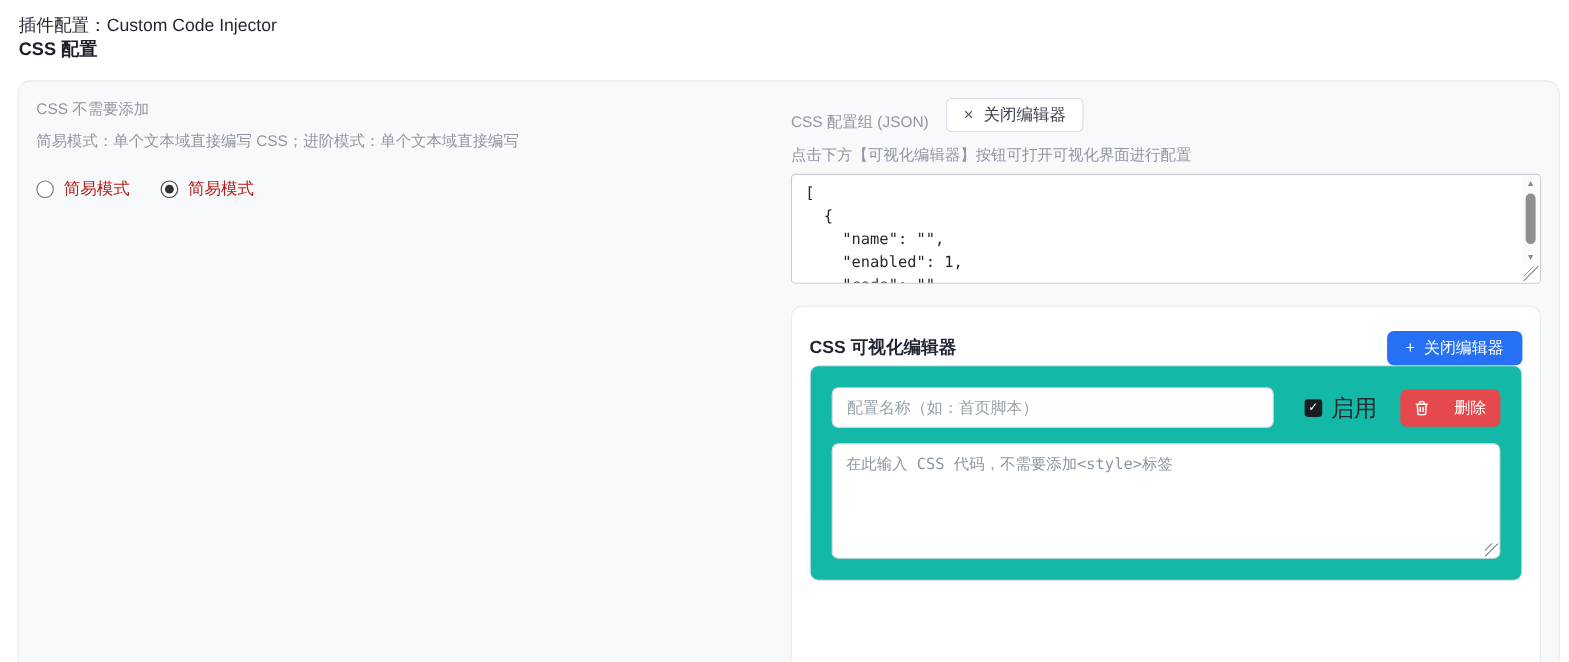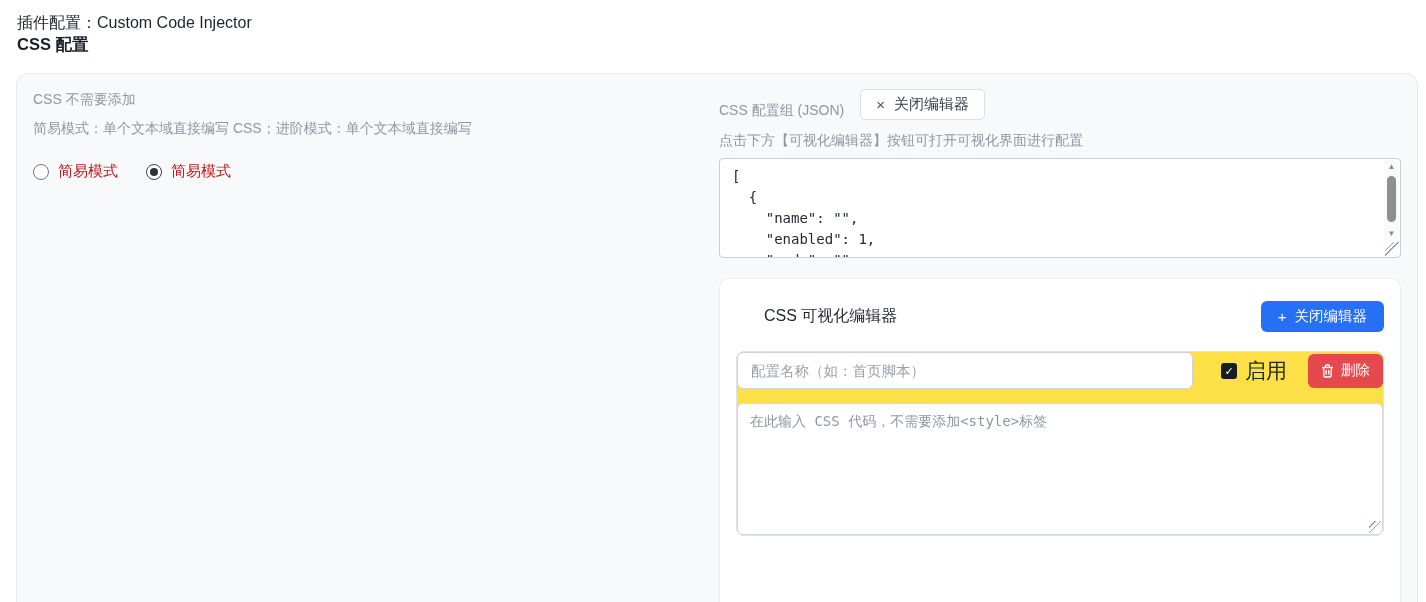--- a/index.html
+++ b/index.html
@@ -83,53 +83,53 @@
     cursor: nwse-resize;
   }
 
   
   .card {
     margin-top: 20px; background: #ffffff;
     border: 1px solid #e9ecf1; border-radius: 10px;
     padding: 16px; height: 400px;
   }
   .card-head { display: flex; align-items: center; justify-content: space-between; margin-top: 6px; }
-  .card-title { font-size: 16px; color: #1f2430; font-weight: 400; margin-left: 28px; }
+  .card-title { font-size: 16px; color: #1f2430; font-weight: 700; }
   .btn-add {
     display: inline-flex; align-items: center; gap: 8px;
     background: #2570f4; color: #ffffff; border: none; border-radius: 6px;
     padding: 6px 17px; font-size: 14.5px; cursor: pointer; font-family: inherit; height: 31px;
   }
   .btn-add .plus { font-size: 15px; }
 
   .config-item {
-    margin-top: 19px; border: 1px solid #dfe3e9; border-radius: 8px;
-    padding: 0; background: #fde047;
+    border: 1px solid #dfe3e9; border-radius: 8px;
+    padding: 19px; background: #14b8a6;
   }
   .item-row { display: flex; align-items: center; }
   .name-input {
     flex: 1; height: 37px; border: 1px solid #ced3da; border-radius: 6px;
     padding: 0 13px; font-size: 14.5px; color: #24292f; font-family: inherit;
     background: #fff; outline: none; min-width: 0;
   }
   .name-input::placeholder { color: #99a1ac; }
   .enable-wrap { display: inline-flex; align-items: center; gap: 8px; margin-left: 28px; cursor: pointer; }
   .checkbox {
     width: 16px; height: 16px; border-radius: 3px; background: #191c21;
     color: #ffffff; font-size: 11px; line-height: 16px; text-align: center; flex: none;
   }
   .enable-label { font-size: 21px; color: #24292f; }
   .btn-delete {
-    display: inline-flex; align-items: center; gap: 7px; margin-left: 21px;
+    display: inline-flex; align-items: center; gap: 23px; margin-left: 21px;
     background: #e5484d; color: #ffffff; border: none; border-radius: 6px;
     padding: 7px 13px; font-size: 14.5px; cursor: pointer; font-family: inherit; height: 34px;
   }
   .css-wrap { position: relative; margin-top: 14px; }
   .css-textarea {
-    width: 100%; height: 132px; border: 1px solid #d3d8de; border-radius: 6px;
+    width: 100%; height: 105px; border: 1px solid #d3d8de; border-radius: 6px;
     padding: 9px 12px; resize: none; outline: none; display: block;
     font-family: "DejaVu Sans Mono", "Liberation Mono", monospace;
     font-size: 14px; color: #24292f; background: #fff;
   }
   .css-textarea::placeholder { color: #8d96a1; }
   .resize-grip {
     position: absolute; right: 2px; bottom: 2px; width: 12px; height: 12px;
     background:
       linear-gradient(135deg, transparent 0 4px, #9aa0a8 4px 5px, transparent 5px 8px, #9aa0a8 8px 9px, transparent 9px);
     cursor: nwse-resize;

